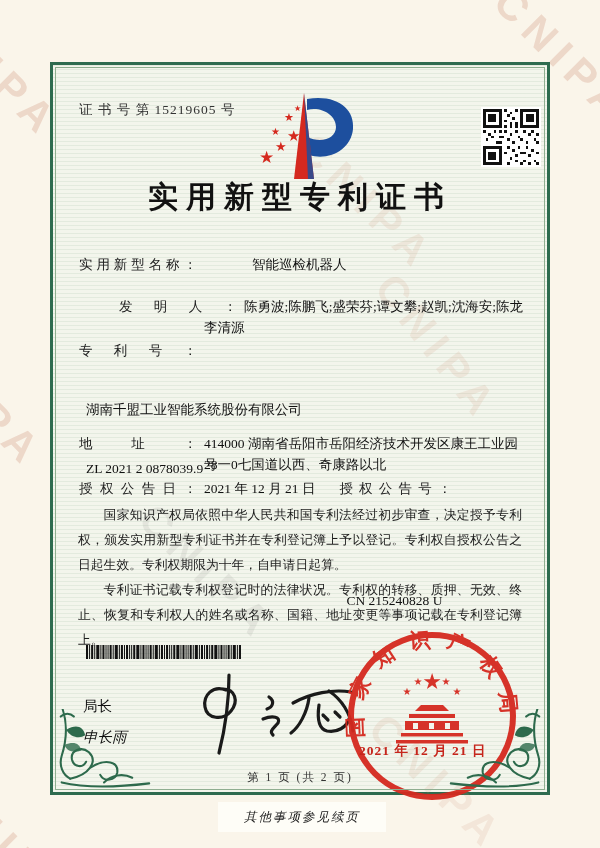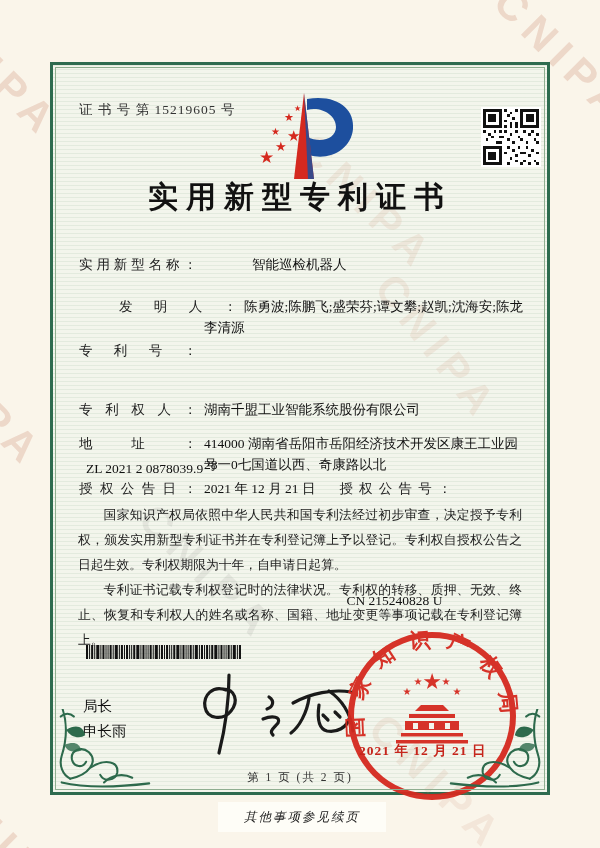--- a/index.html
+++ b/index.html
@@ -64,21 +64,21 @@
   .r-addr2{top:390px;position:absolute;left:26px;}
   .r-grant{top:414px;}
   .pair2{display:flex;margin-left:24px;flex-direction:column;}
   .pair2 .lab{width:112px;flex:0 0 112px;}
   
   .paras{position:absolute;left:25px;right:25px;top:438px;font-size:12.8px;line-height:1.95;color:#1c1c1c;text-align:justify;}
   .paras p{margin:0;text-indent:2em;}
   
   .barcode{position:absolute;left:33px;top:580px;width:156px;height:14px;}
   .officer{position:absolute;left:30px;top:632px;font-size:14.5px;color:#111;font-family:"Liberation Sans","DejaVu Sans",sans-serif;}
-  .officer .o-name{margin-top:6px;}
+  .officer .o-name{margin-top:12px;font-style:italic;}
   .signature{position:absolute;left:118px;top:600px;width:200px;height:95px;}
   .seal{position:absolute;left:290px;top:562px;width:178px;height:178px;opacity:0.95;}
   .seal-date{
     position:absolute;left:306px;top:677px;font-size:13.5px;letter-spacing:1px;
     color:#c6251c;font-weight:700;white-space:nowrap;
   }
   .page-foot{position:absolute;left:0;bottom:7px;width:100%;text-align:center;font-size:11.5px;letter-spacing:2px;color:#333;margin-top:16px;}
   .flourish{position:absolute;width:96px;height:80px;bottom:3px;}
   .fl-left{left:3px;}
   .fl-right{right:3px;transform:scaleX(-1);}
@@ -150,21 +150,20 @@
   </div>
   <div class="val2 r-inventor2">李清源</div>
 
   <div class="row r-patno">
     <span class="lab">专利号：</span>
     <span class="val">ZL 2021 2 0878039.9</span>
   </div>
 
 
   <div class="row r-patentee">
-    <span class="lab">专利权人：</span>
     <span class="val">湖南千盟工业智能系统股份有限公司</span>
   </div>
 
   <div class="row r-addr">
     <span class="lab">地址：</span>
     <span class="val">414000 湖南省岳阳市岳阳经济技术开发区康王工业园 28</span>
   </div>
   <div class="val2 r-addr2">号一0七国道以西、奇康路以北</div>
 
   <div class="row r-grant">

